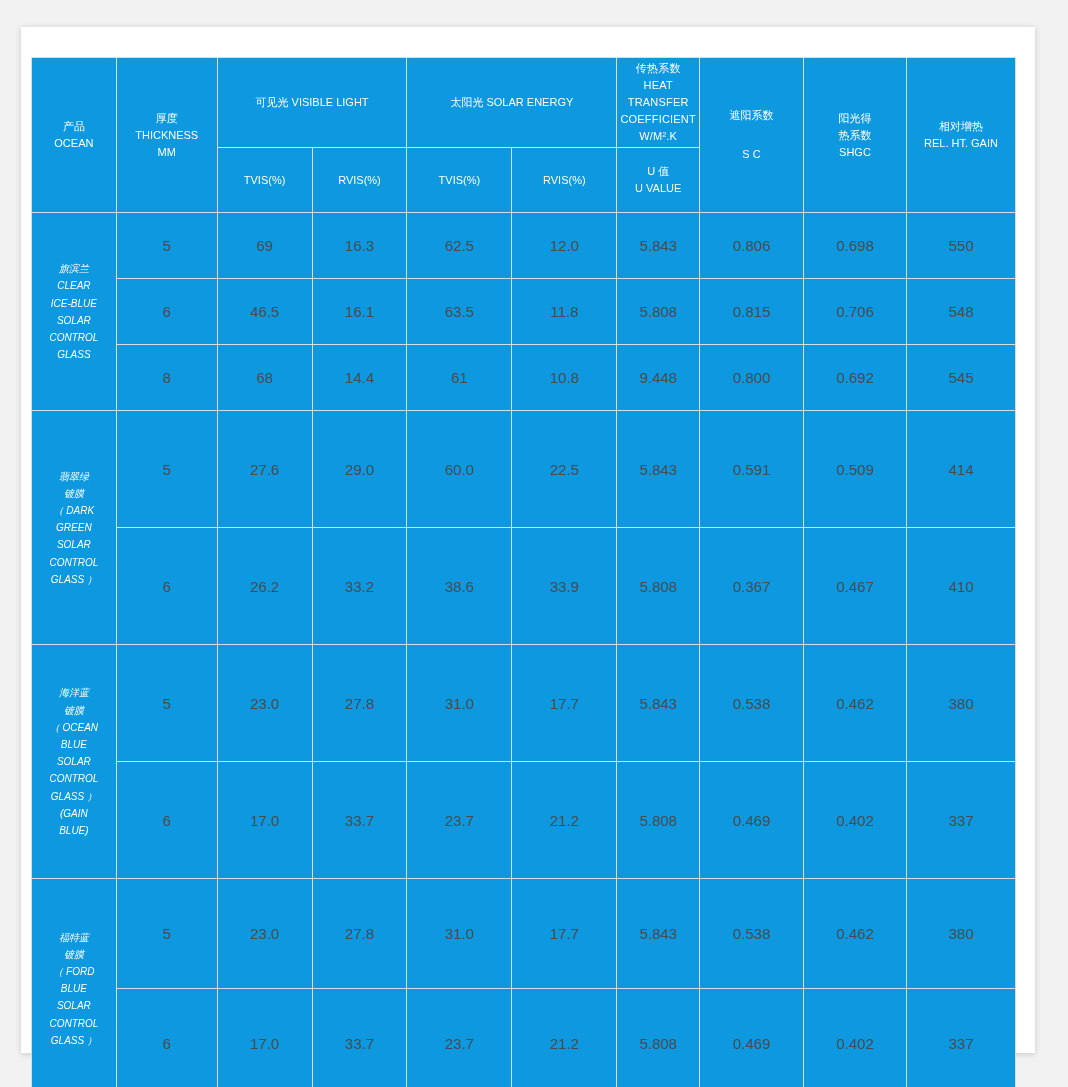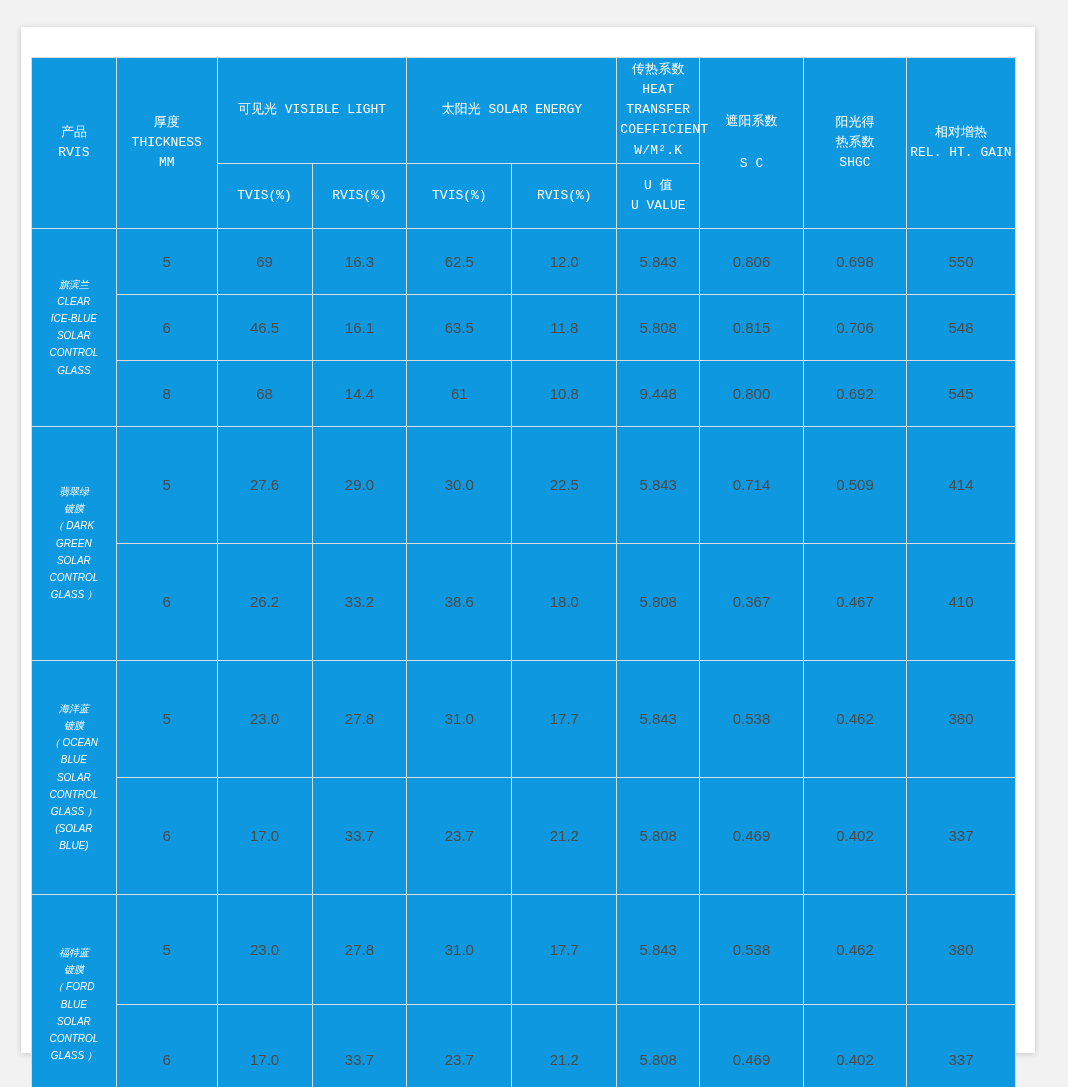--- a/index.html
+++ b/index.html
@@ -40,23 +40,22 @@
     border: 1px solid #d9dde0;
     background: #0d98e0;
     text-align: center;
     vertical-align: middle;
     padding: 2px 3px;
     font-weight: normal;
   }
   
   table.spec thead th {
     color: #ffffff;
-    font-size: 13px;
+    font-size: 11px;
     line-height: 1.55;
-    font-family: Liberation Mono, monospace;
   }
   th.tiny-head {
     font-size: 10px;
     font-weight: bold;
     line-height: 1.6;
     letter-spacing: 0.2px;
   }
   th.sub-head {
     font-size: 15px;
     line-height: 1.5;
@@ -109,21 +108,21 @@
           <col class="c-rvis2">
           <col class="c-uval">
           <col class="c-sc">
         <col class="c-shgc">
           <col class="c-relht">
       </colgroup>
       <thead>
         <tr class="hdr-top">
           <th rowspan="2">
             <div>产品</div>
-            <div>RVIS</div>
+            <div>OCEAN</div>
           </th>
           <th rowspan="2">
             <div>厚度</div>
             <div>THICKNESS</div>
             <div>MM</div>
           </th>
           <th colspan="2" class="sub-head">可见光  VISIBLE LIGHT</th>
           <th colspan="2" class="sub-head">太阳光  SOLAR ENERGY</th>
           <th rowspan="1" class="tiny-head">
             <div>传热系数</div>
@@ -205,48 +204,48 @@
               <div>镀膜</div>
               <div>（ DARK</div>
               <div>GREEN</div>
               <div>SOLAR</div>
               <div>CONTROL</div>
               <div>GLASS ）</div>
             </td>
             <td class="data-cell">5</td>
             <td class="data-cell">27.6</td>
             <td class="data-cell">29.0</td>
-            <td class="data-cell">30.0</td>
+            <td class="data-cell">60.0</td>
             <td class="data-cell">22.5</td>
             <td class="data-cell">5.843</td>
-            <td class="data-cell">0.714</td>
+            <td class="data-cell">0.591</td>
             <td class="data-cell">0.509</td>
             <td class="data-cell">414</td>
           </tr>
           <tr class="g2">
             <td class="data-cell">6</td>
             <td class="data-cell">26.2</td>
             <td class="data-cell">33.2</td>
             <td class="data-cell">38.6</td>
-            <td class="data-cell">18.0</td>
+            <td class="data-cell">33.9</td>
             <td class="data-cell">5.808</td>
             <td class="data-cell">0.367</td>
             <td class="data-cell">0.467</td>
             <td class="data-cell">410</td>
           </tr>
           <tr class="g3">
             <td class="item-cell" rowspan="2">
               <div>海洋蓝</div>
               <div>镀膜</div>
               <div>（ OCEAN</div>
               <div>BLUE</div>
               <div>SOLAR</div>
               <div>CONTROL</div>
               <div>GLASS ）</div>
-              <div>(SOLAR</div>
+              <div>(GAIN</div>
               <div>BLUE)</div>
             </td>
             <td class="data-cell">5</td>
             <td class="data-cell">23.0</td>
             <td class="data-cell">27.8</td>
             <td class="data-cell">31.0</td>
             <td class="data-cell">17.7</td>
             <td class="data-cell">5.843</td>
             <td class="data-cell">0.538</td>
             <td class="data-cell">0.462</td>

